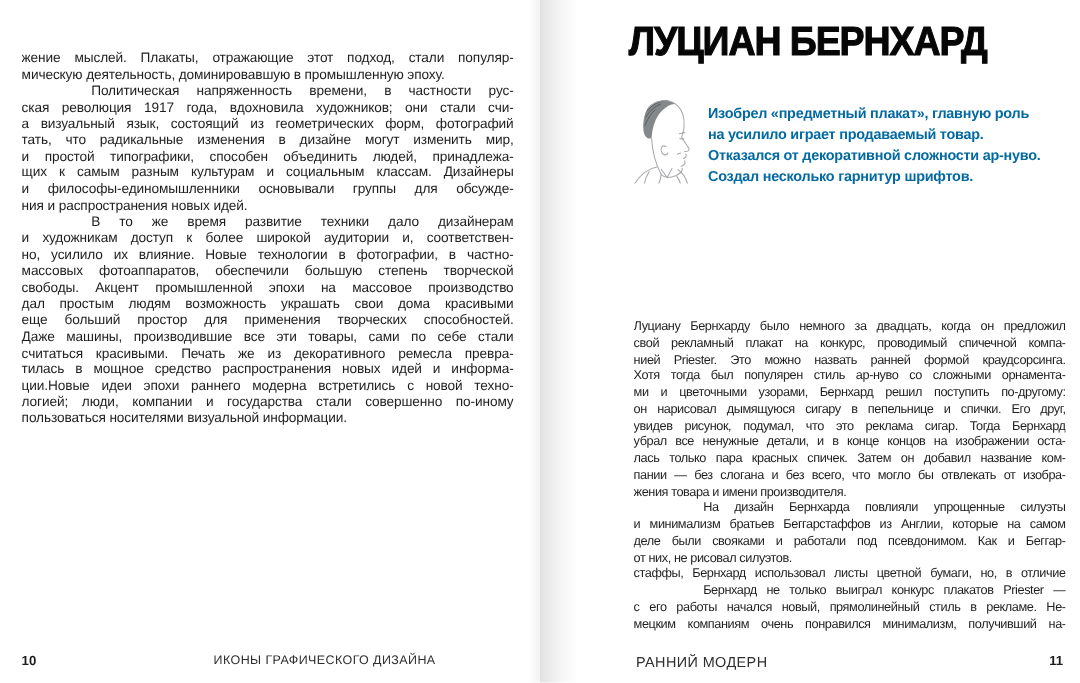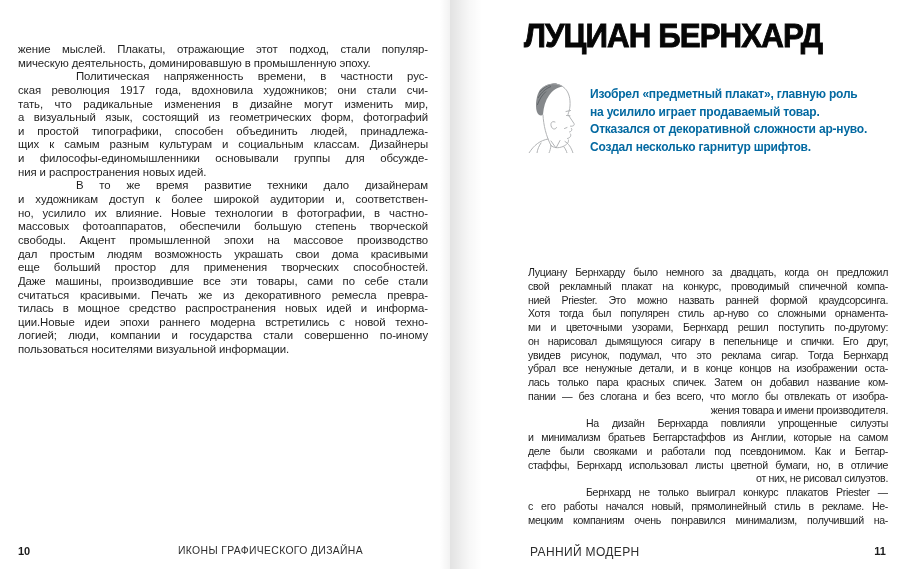--- a/index.html
+++ b/index.html
@@ -22,21 +22,21 @@
   }
   
   .body-col{position:absolute;}
   .left-col{left:18px;top:43px;width:410px;}
   .right-col{left:528px;top:266px;width:360px;}
   .line{overflow:hidden;}
   .left-col .line{
     font-size:11.4px;line-height:13.65px;height:13.65px;letter-spacing:-0.1px;
   }
   .right-col .line{
-    font-size:10.6px;line-height:13.75px;height:13.75px;letter-spacing:-0.35px;text-align:right;
+    font-size:10.6px;line-height:13.75px;height:13.75px;letter-spacing:-0.35px;
   }
   .line.just{text-align:justify;text-align-last:justify;}
   .line.indent{text-indent:58px;}
   
   .title{
     position:absolute;left:524px;top:18px;margin:0;
     font-size:34px;font-weight:bold;line-height:1.05;
     letter-spacing:-1px;color:#060606;white-space:nowrap;
     -webkit-text-stroke:0.9px #060606;
     transform:scaleX(0.92);transform-origin:0 0;
@@ -61,22 +61,22 @@
 <body>
 
 <div class="spread">
 
   <section>
     <div class="body-col left-col">
         <div class="line just">жение мыслей. Плакаты, отражающие этот подход, стали популяр-</div>
         <div class="line">мическую деятельность, доминировавшую в промышленную эпоху.</div>
         <div class="line just indent">Политическая напряженность времени, в частности рус-</div>
         <div class="line just">ская революция 1917 года, вдохновила художников; они стали счи-</div>
+        <div class="line just">а визуальный язык, состоящий из геометрических форм, фотографий</div>
         <div class="line just">тать, что радикальные изменения в дизайне могут изменить мир,</div>
-        <div class="line just">а визуальный язык, состоящий из геометрических форм, фотографий</div>
         <div class="line just">и простой типографики, способен объединить людей, принадлежа-</div>
         <div class="line just">щих к самым разным культурам и социальным классам. Дизайнеры</div>
         <div class="line just">и философы-единомышленники основывали группы для обсужде-</div>
         <div class="line">ния и распространения новых идей.</div>
         <div class="line just indent">В то же время развитие техники дало дизайнерам</div>
         <div class="line just">и художникам доступ к более широкой аудитории и, соответствен-</div>
         <div class="line just">но, усилило их влияние. Новые технологии в фотографии, в частно-</div>
         <div class="line just">массовых фотоаппаратов, обеспечили большую степень творческой</div>
         <div class="line just">свободы. Акцент промышленной эпохи на массовое производство</div>
         <div class="line just">дал простым людям возможность украшать свои дома красивыми</div>
@@ -137,22 +137,22 @@
         <div class="line just">ми и цветочными узорами, Бернхард решил поступить по-другому:</div>
         <div class="line just">он нарисовал дымящуюся сигару в пепельнице и спички. Его друг,</div>
         <div class="line just">увидев рисунок, подумал, что это реклама сигар. Тогда Бернхард</div>
         <div class="line just">убрал все ненужные детали, и в конце концов на изображении оста-</div>
         <div class="line just">лась только пара красных спичек. Затем он добавил название ком-</div>
         <div class="line just">пании — без слогана и без всего, что могло бы отвлекать от изобра-</div>
         <div class="line">жения товара и имени производителя.</div>
         <div class="line just indent">На дизайн Бернхарда повлияли упрощенные силуэты</div>
         <div class="line just">и минимализм братьев Беггарстаффов из Англии, которые на самом</div>
         <div class="line just">деле были свояками и работали под псевдонимом. Как и Беггар-</div>
+        <div class="line">от них, не рисовал силуэтов.</div>
         <div class="line just">стаффы, Бернхард использовал листы цветной бумаги, но, в отличие</div>
-        <div class="line">от них, не рисовал силуэтов.</div>
         <div class="line just indent">Бернхард не только выиграл конкурс плакатов Priester —</div>
         <div class="line just">с его работы начался новый, прямолинейный стиль в рекламе. Не-</div>
         <div class="line just">мецким компаниям очень понравился минимализм, получивший на-</div>
       </div>
 
     <span class="running rr">РАННИЙ МОДЕРН</span>
     <span class="pagenum pr">11</span>
   </section>
 
 </div>

